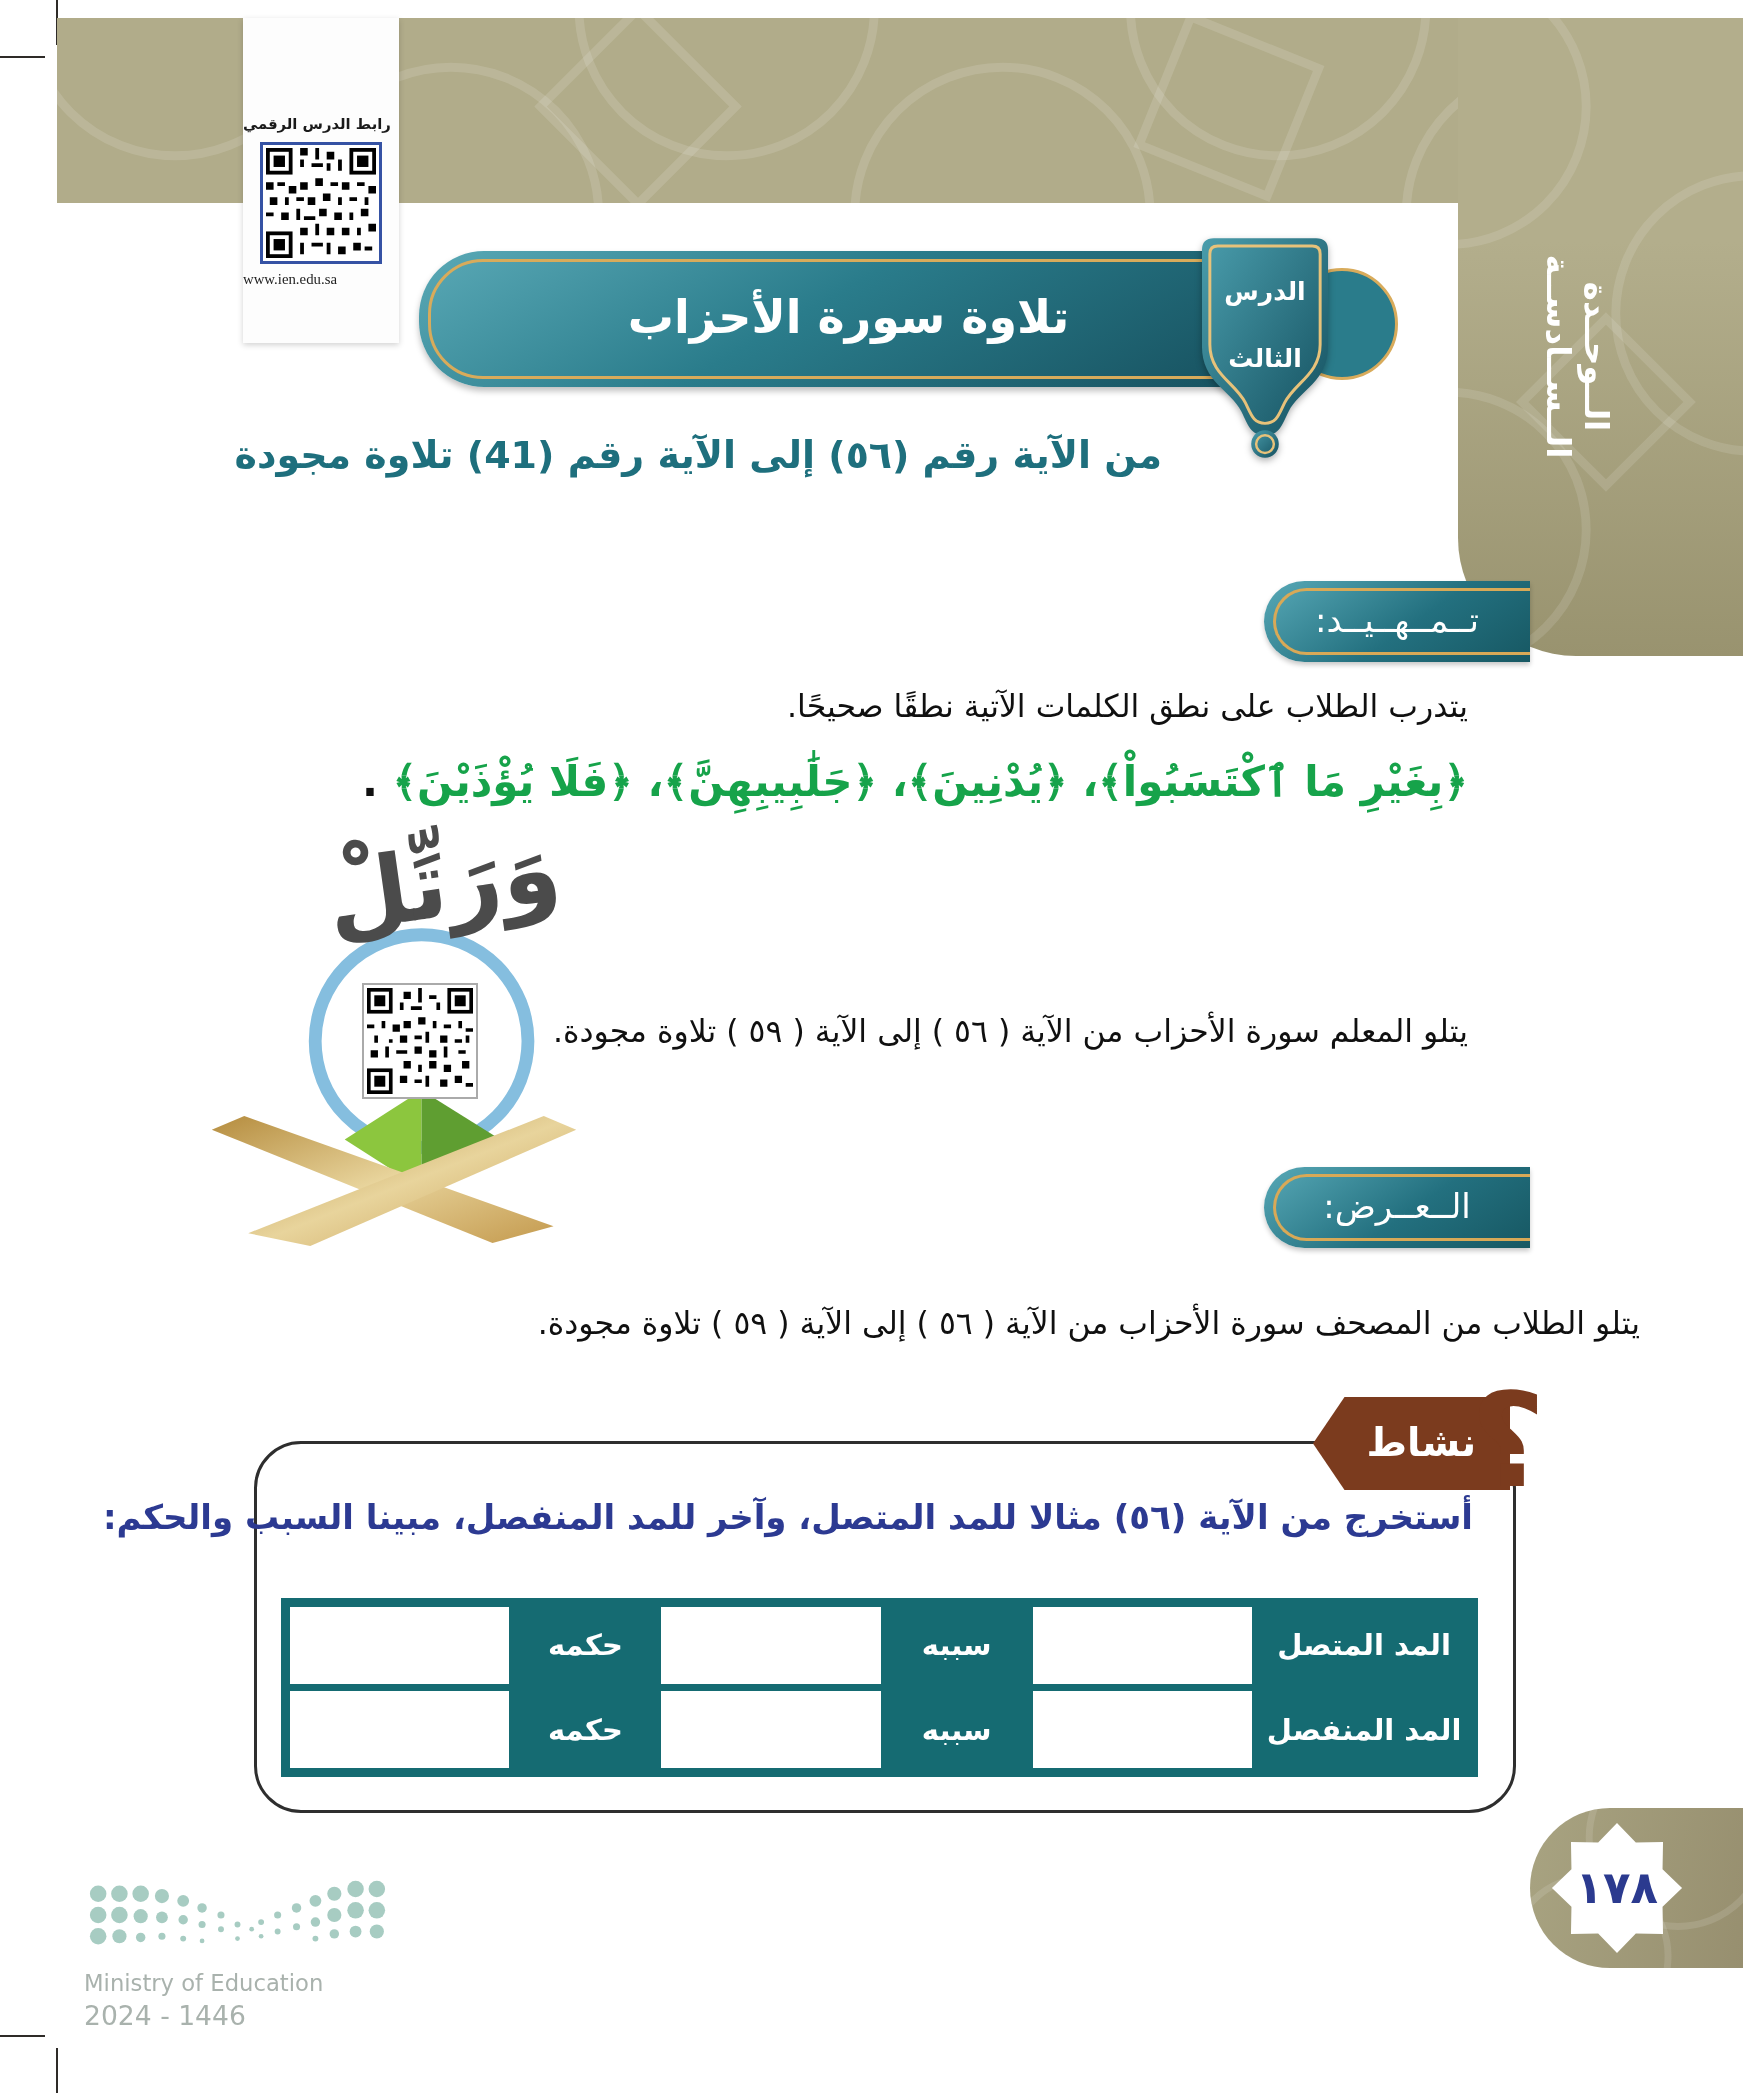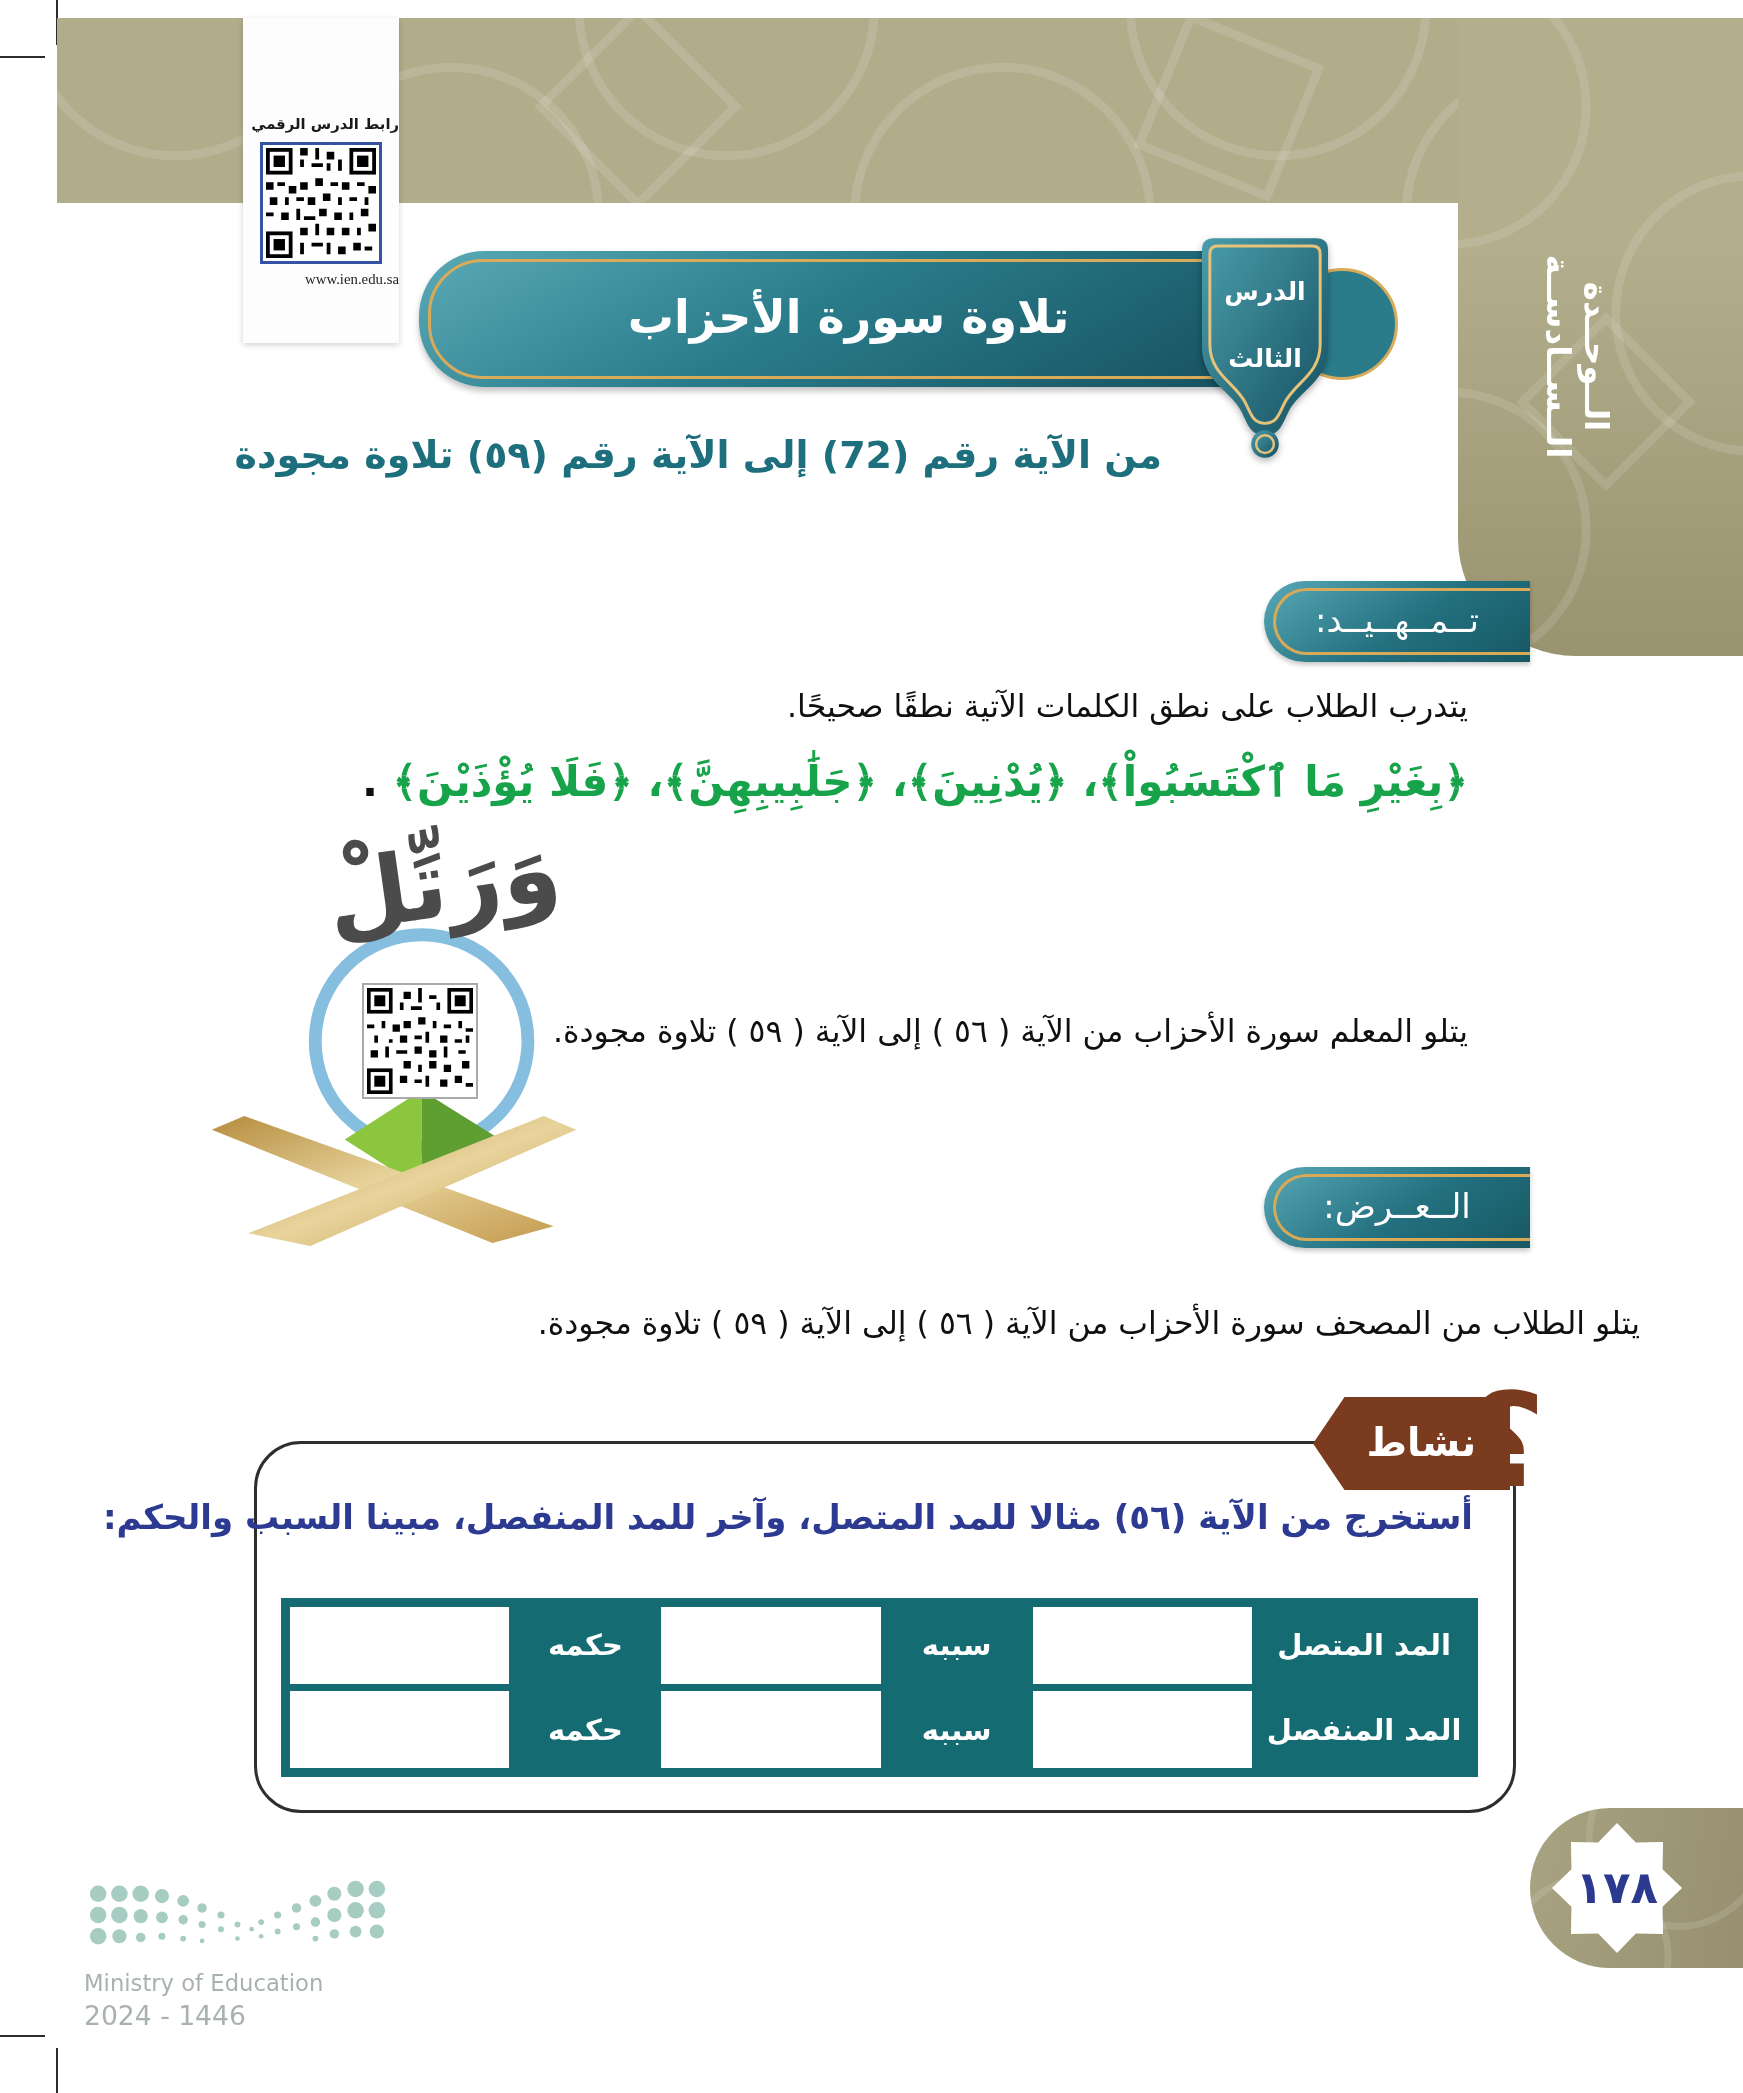--- a/index.html
+++ b/index.html
@@ -13,21 +13,21 @@
   .side-band{left:1458px;top:17.7px;width:286px;height:638px;
              background:linear-gradient(180deg,#b3ae8c 35%,#99936f 100%);
              border-bottom-left-radius:118px;}
   .pat{position:absolute;inset:0;width:100%;height:100%;pointer-events:none;overflow:hidden;}
 
   
   .crop{background:#2e2b28;}
 
   
   .qr-tab{left:243px;top:17.7px;width:156px;height:325px;background:#fdfdfd;
-          box-shadow:0 2px 5.9px rgba(0,0,0,.18);z-index:3;text-align:right;}
+          box-shadow:0 2px 5.9px rgba(0,0,0,.18);z-index:3;text-align:left;}
   .qr-tab .lbl{margin-top:97px;font-size:14.8px;font-weight:bold;color:#1a1a1a;direction:rtl;}
   .qr-frame{width:110px;height:110px;margin:9.9px auto 0;border:3.9px solid #3552a4;background:#fff;padding:3px;box-sizing:content-box;}
   .qr-tab .url{margin-top:7.9px;font-family:"Liberation Serif",serif;font-size:14.8px;color:#222;}
 
   
   .spine-text{left:1416px;top:335px;width:355px;height:43px;transform:rotate(90deg);
               color:#fff;font-size:32.5px;font-weight:bold;text-align:center;direction:rtl;z-index:2;}
 
   
   .title-banner{left:419px;top:251px;width:859px;height:136px;
@@ -176,21 +176,21 @@
       </defs>
       <path fill="url(#pg)" d="M14,2 H118 Q130,2 130,14 V112 C130,148 101,156 90,178 C83,192 81,202 66,202 C51,202 49,192 42,178 C31,156 2,148 2,112 V14 Q2,2 14,2 Z"></path>
       <circle cx="66" cy="211" r="14" fill="url(#pg)"></circle>
       <path fill="none" stroke="#e7c27a" stroke-width="3" d="M18,10 H114 Q122,10 122,18 V110 C122,140 96,149 86,169 C80,181 78,190 66,190 C54,190 52,181 46,169 C36,149 10,140 10,110 V18 Q10,10 18,10 Z"></path>
       <circle cx="66" cy="211" r="9" fill="none" stroke="#e7c27a" stroke-width="2.5"></circle>
     </svg>
     <div class="txt" style="top:41px;">الدرس</div>
     <div class="txt" style="top:108px;">الثالث</div>
   </div>
 
-  <div class="abs subtitle">من الآية رقم (72) إلى الآية رقم (٥٩) تلاوة مجودة</div>
+  <div class="abs subtitle">من الآية رقم (٥٦) إلى الآية رقم (41) تلاوة مجودة</div>
 
   <div class="abs hbanner" style="top:581px;">
     <div class="t">تــمــهــيــد:</div>
   </div>
   <div class="para" style="left:325px;top:688px;width:1143px;">يتدرب الطلاب على نطق الكلمات الآتية نطقًا صحيحًا.</div>
   <div class="para quran" style="left:325px;top:757px;width:1143px;"><span>﴿بِغَيْرِ مَا ٱكْتَسَبُواْ﴾، ﴿يُدْنِينَ﴾، ﴿جَلَٰبِيبِهِنَّ﴾، ﴿فَلَا يُؤْذَيْنَ﴾</span><span class="dot"> .</span></div>
 
   <div class="abs wlogo">
     <svg class="pat" viewBox="0 0 400 420">
       <defs>

